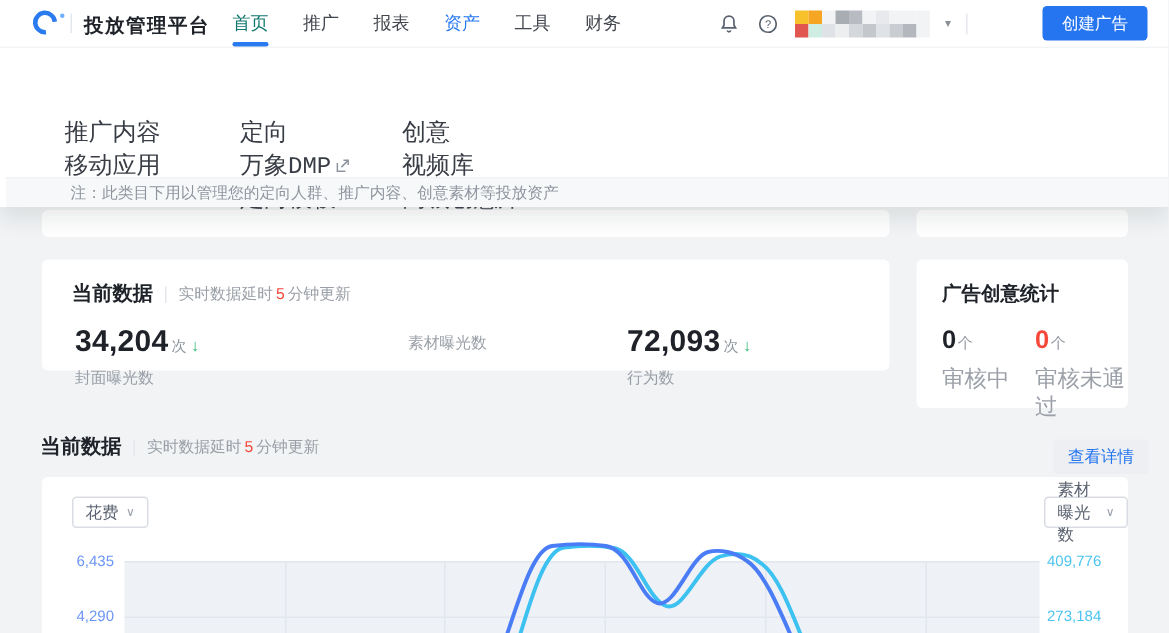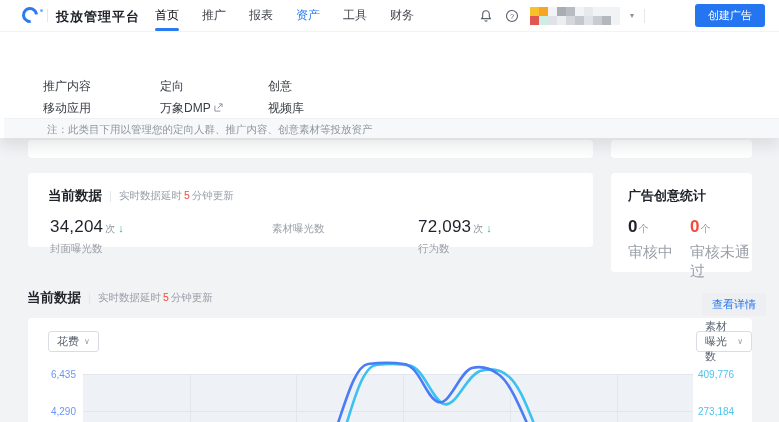--- a/index.html
+++ b/index.html
@@ -8,53 +8,53 @@
   #app { position:relative; width:779px; height:422px; overflow:hidden; background:#f1f3f5; }
 
   
   .navbar { position:absolute; top:0; left:0; width:779px; height:31px; background:#fff; z-index:30; }
   .logo { position:absolute; left:22px; top:7px; width:16px; height:16px; border:3px solid #2a7af0; border-radius:50%; border-right-color:transparent; transform:rotate(40deg); }
   .logo-dot { position:absolute; left:40px; top:9px; width:3px; height:3px; background:#6fb1ff; border-radius:50%; }
   .brand-divider { position:absolute; left:47px; top:9px; width:1px; height:13px; background:#e4e7eb; }
   .brand { position:absolute; left:56px; top:8px; font-size:13px; font-weight:bold; color:#1f2329; letter-spacing:1px; }
   .nav-items { position:absolute; left:155px; top:0; height:31px; display:flex; gap:23px; align-items:center; }
   .nav-item { font-size:12px; color:#42464e; cursor:pointer; position:relative; height:31px; line-height:31px; }
-  .nav-item.active { color:#000000; }
+  .nav-item.active { color:#0f766e; }
   .nav-item.active::after { content:""; position:absolute; left:0; right:0; bottom:0; height:3px; background:#2a7af0; border-radius:2px; }
   .nav-item.hovered { color:#2a7af0; }
   .nav-right { position:absolute; right:14px; top:0; height:31px; display:flex; align-items:center; gap:10px; }
   .icon-btn { width:16px; height:16px; display:flex; align-items:center; justify-content:center; cursor:pointer; }
   .mosaic { display:grid; grid-template-columns:repeat(10,9px); grid-template-rows:repeat(2,9px); width:90px; height:18px; cursor:pointer; }
   .mosaic div { width:9px; height:9px; }
   .caret { font-size:8px; color:#8a8f96; cursor:pointer; }
   .vdiv { width:1px; height:14px; background:#e4e7eb; }
   .create-btn { background:#2575f0; color:#fff; font-size:11px; padding:4px 13px; border:none; border-radius:3px; cursor:pointer;margin-left:40px; }
 
   
   .mega { position:absolute; top:31px; left:0; width:779px; height:107px; background:#fff; z-index:25;
           box-shadow:0 8px 14px rgba(31,35,41,.10); border-top:1px solid #f2f3f5; }
-  .menu-item { position:absolute; font-size:12px; color:#383c44; cursor:pointer; white-space:nowrap; }
+  .menu-item { position:absolute; font-size:16px; color:#383c44; cursor:pointer; white-space:nowrap; }
   .menu-item .ext { display:inline-block; margin-left:3px; }
   .hl-box { position:absolute; left:255px; top:86px; width:72px; height:20px; border:2px solid #f0483e; border-radius:4px; pointer-events:none; }
   .mega-note { position:absolute; left:4px; bottom:0; width:779px; height:20px; background:#f7f8fa; border-top:1px solid #f0f1f3;
                font-size:10.5px; color:#8f959e; line-height:20px; padding-left:43px; }
 
   
   .card { position:absolute; background:#fff; border-radius:4px; }
   .frag-left { left:28px; top:140px; width:565px; height:18px; }
   .frag-right { left:611px; top:140px; width:141px; height:18px; }
 
   .cur-card { left:28px; top:173px; width:565px; height:74px; }
   .sec-title { font-size:13.5px; font-weight:bold; color:#1f2329; }
   .title-row { position:absolute; left:20px; top:14px; display:flex; align-items:center; gap:8px; }
   .tdiv { width:1px; height:11px; background:#e4e7eb; }
   .upd { font-size:10.5px; color:#9ba0a8; }
   .upd .red { color:#f5483b; padding:0 2px; }
   .metric { position:absolute; top:44px; }
-  .metric .val { font-size:17px; font-weight:normal; color:#1f2329; letter-spacing:.2px; }
+  .metric .val { font-size:20px; font-weight:bold; color:#1f2329; letter-spacing:.2px; }
   .metric .unit { font-size:10px; color:#8f959e; margin-left:2px; }
   .arr { display:inline-block; margin-left:3px; color:#2eb872; font-size:11px; font-weight:bold; }
   .metric .lbl { font-size:10.5px; color:#9ba0a8; margin-top:5px; }
 
   .stat-card { left:611px; top:173px; width:141px; height:99px;padding-left:37px; }
   .stat { position:absolute; top:44px; }
   .stat .val { font-size:17px; font-weight:bold; color:#1f2329; }
   .stat .val.red { color:#f5483b; }
   .stat .unit { font-size:10px; color:#8f959e; margin-left:1px; }
   .stat .lbl { font-size:15px; color:#9ba0a8; margin-top:6px; }
@@ -137,21 +137,21 @@
       <span class="vdiv"></span>
       <button class="create-btn">创建广告</button>
     </div>
   </div>
 
   <div class="mega">
     <span class="menu-item" style="left:43px; top:46px;">推广内容</span>
     <span class="menu-item" style="left:43px; top:68px;">移动应用</span>
 
     <span class="menu-item" style="left:160px; top:46px;">定向</span>
-    <span class="menu-item" style="left:160px; top:68px;">
+    <span class="menu-item" style="left:160px; top:68px;font-family:Liberation Mono, monospace;">
       <span>万象DMP</span><span class="ext"><svg width="9" height="9" viewBox="0 0 10 10" fill="none" stroke="#8f959e" stroke-width="1.1">
             <path d="M1 3 V9 H7"></path>
             <path d="M4 6 L9 1"></path>
             <path d="M5.5 1 H9 V4.5"></path>
           </svg></span>
     </span>
     <span class="menu-item" style="left:160px; top:90px;">定向模板</span>
 
     <span class="menu-item" style="left:268px; top:46px;">创意</span>
     <span class="menu-item" style="left:268px; top:68px;">视频库</span>

